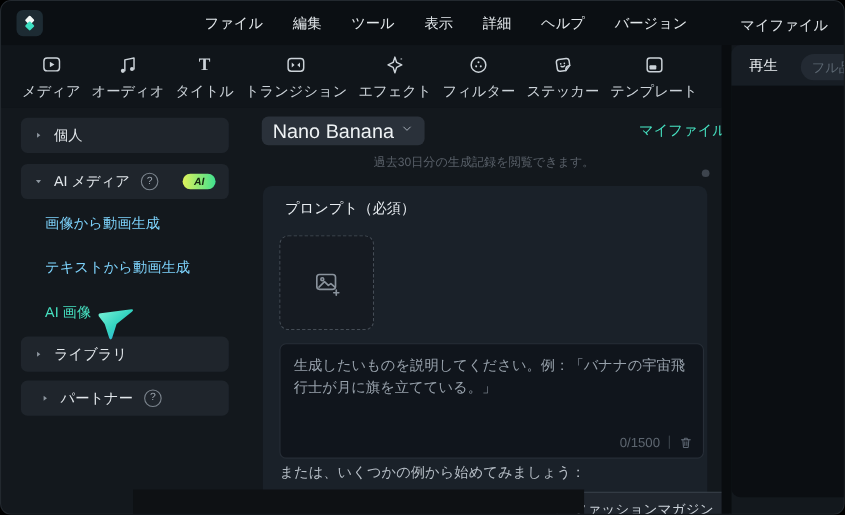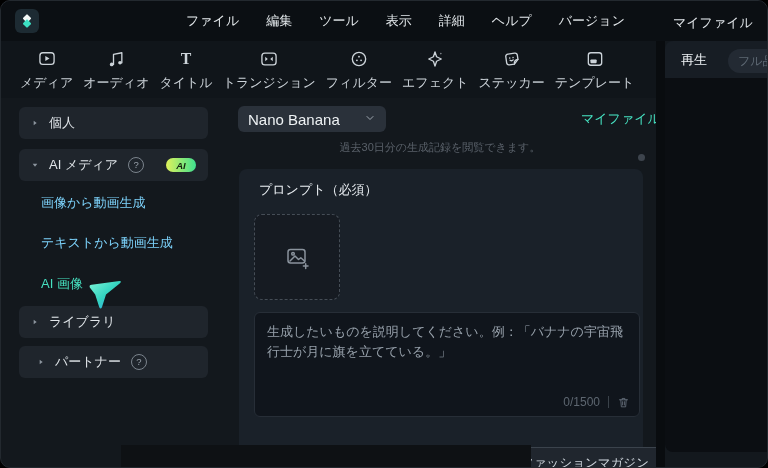--- a/index.html
+++ b/index.html
@@ -39,21 +39,21 @@
   .ai-badge{margin-left:auto;min-width:22px;height:14px;border-radius:8px;padding:0 4px;
             background:linear-gradient(90deg,#dff25b,#3fe08f);color:#14240f;
             font-size:9.5px;font-weight:bold;font-style:italic;
             display:flex;align-items:center;justify-content:center;}
   .sub-item{position:absolute;left:40px;font-size:13px;color:#7dd3fc;cursor:default;white-space:nowrap;}
   .sub-item.active{color:#46e1c1;}
 
   
   .model-dd{position:absolute;left:237px;top:105px;width:148px;height:26px;background:#2a313a;
             border-radius:6px;display:flex;align-items:center;padding:0 10px;box-sizing:border-box;}
-  .model-dd .val{font-size:15px;color:#eef2f4;flex:1;}
+  .model-dd .val{font-size:18px;color:#eef2f4;flex:1;}
   .dd-chev svg{stroke:#aab3bc;fill:none;stroke-width:1.8;stroke-linecap:round;stroke-linejoin:round;}
   .myfiles{position:absolute;left:580px;top:109px;font-size:13px;color:#46e1c1;cursor:pointer;}
   .history-note{position:absolute;left:237px;top:139px;width:404px;text-align:center;
                 font-size:11px;color:#596069;}
   .scroll-dot{position:absolute;left:637px;top:153px;width:7px;height:7px;border-radius:50%;background:#3d444d;}
 
   .card{position:absolute;left:238px;top:168px;width:404px;height:300px;background:#1a2129;border-radius:8px;}
   .prompt-title{position:absolute;left:258px;top:180px;font-size:13px;color:#e8edf1;}
   .upload-box{position:absolute;left:253px;top:213px;width:86px;height:86px;border:1.5px dashed #454d56;
               border-radius:8px;background:#161b22;box-sizing:border-box;
@@ -149,36 +149,36 @@
             <rect x="3.5" y="5" width="17" height="14" rx="3.5"></rect>
             <path class="f" d="M7.5 9.3 L10.5 12 L7.5 14.7 Z"></path>
             <path class="f" d="M16.5 9.3 L13.5 12 L16.5 14.7 Z"></path>
           </svg>
       </span>
       <span class="tlabel">トランジション</span>
     </div>
     <div class="tab">
       <span class="ticon">
         <svg width="20" height="20" viewBox="0 0 24 24">
+            <path d="M12 3.5 L13.9 9.3 L19.5 12 L13.9 14.7 L12 20.5 L10.1 14.7 L4.5 12 L10.1 9.3 Z"></path>
+            <circle class="f" cx="19" cy="5.5" r="1" opacity="0.6"></circle>
+          </svg>
+      </span>
+      <span class="tlabel">エフェクト</span>
+    </div>
+    <div class="tab">
+      <span class="ticon">
+        <svg width="20" height="20" viewBox="0 0 24 24">
             <circle cx="12" cy="12" r="8"></circle>
             <circle class="f" cx="12" cy="9.2" r="1.1"></circle>
             <circle class="f" cx="9.5" cy="13.6" r="1.1"></circle>
             <circle class="f" cx="14.5" cy="13.6" r="1.1"></circle>
           </svg>
       </span>
       <span class="tlabel">フィルター</span>
-    </div>
-    <div class="tab">
-      <span class="ticon">
-        <svg width="20" height="20" viewBox="0 0 24 24">
-            <path d="M12 3.5 L13.9 9.3 L19.5 12 L13.9 14.7 L12 20.5 L10.1 14.7 L4.5 12 L10.1 9.3 Z"></path>
-            <circle class="f" cx="19" cy="5.5" r="1" opacity="0.6"></circle>
-          </svg>
-      </span>
-      <span class="tlabel">エフェクト</span>
     </div>
     <div class="tab">
       <span class="ticon">
         <svg width="20" height="20" viewBox="0 0 24 24">
             <g transform="rotate(-8 12 12)">
               <path d="M5 8.5 Q5 5.5 8 5.5 H16 Q19 5.5 19 8.5 V13.5 L14 18.5 H8 Q5 18.5 5 15.5 Z"></path>
               <path d="M19 13.5 Q14 13.5 14 18.5"></path>
               <circle class="f" cx="9.5" cy="10.5" r="0.9"></circle>
               <circle class="f" cx="13.5" cy="10.5" r="0.9"></circle>
               <path d="M9.5 13.2 Q11.5 14.8 13.2 13.2"></path>
@@ -269,20 +269,21 @@
     <textarea placeholder="生成したいものを説明してください。例：「バナナの宇宙飛行士が月に旗を立てている。」" style=""></textarea>
     <div class="counter">
       <span class="cnt">0/1500</span>
       <span class="div"></span>
       <svg width="13" height="13" viewBox="0 0 24 24">
         <path d="M4.5 7 H19.5 M9.5 7 V4.5 H14.5 V7 M7 7 L8 20 H16 L17 7 M10.3 10.5 V16.5 M13.7 10.5 V16.5"></path>
       </svg>
     </div>
   </div>
 
+  <div class="examples-label">または、いくつかの例から始めてみましょう：</div>
   <div class="chip">ファッションマガジン</div>
   <div class="overlay-black"></div>
 
   <div class="rp-gap"></div>
   <div class="rp-header"></div>
   <span class="rp-play">再生</span>
   <div class="rp-quality">
     <span>フル品質</span>
   </div>
   <div class="rp-preview"></div>

